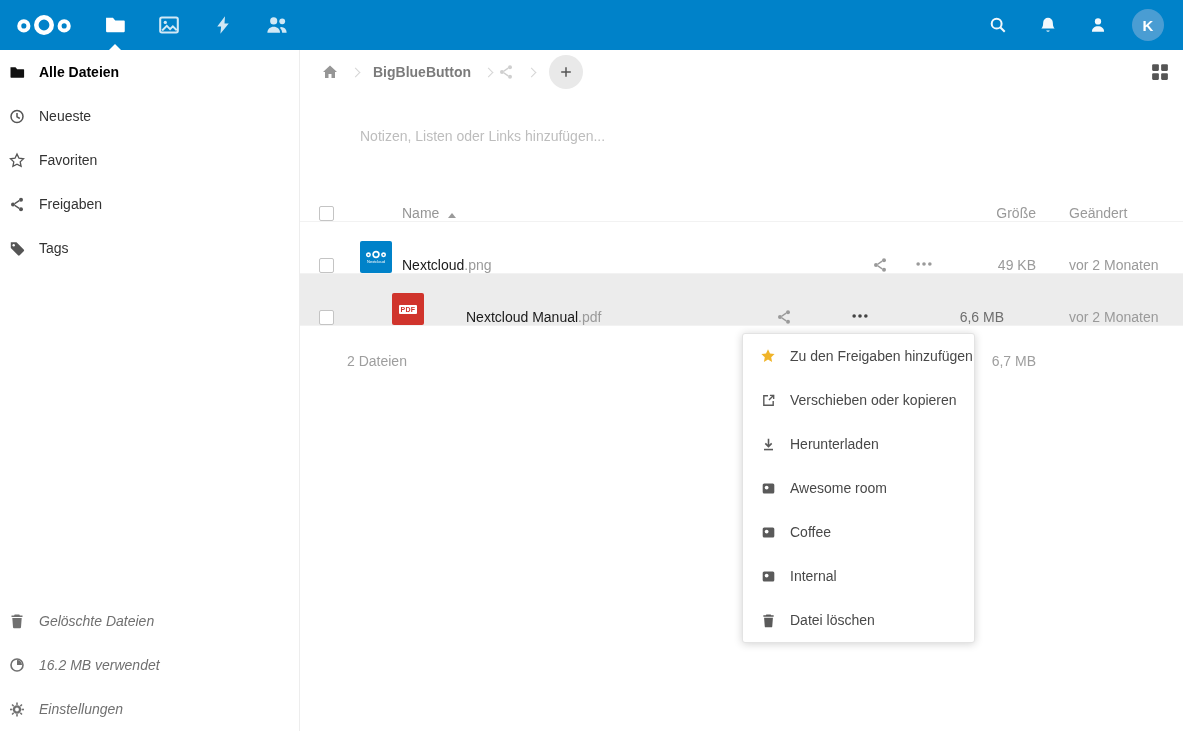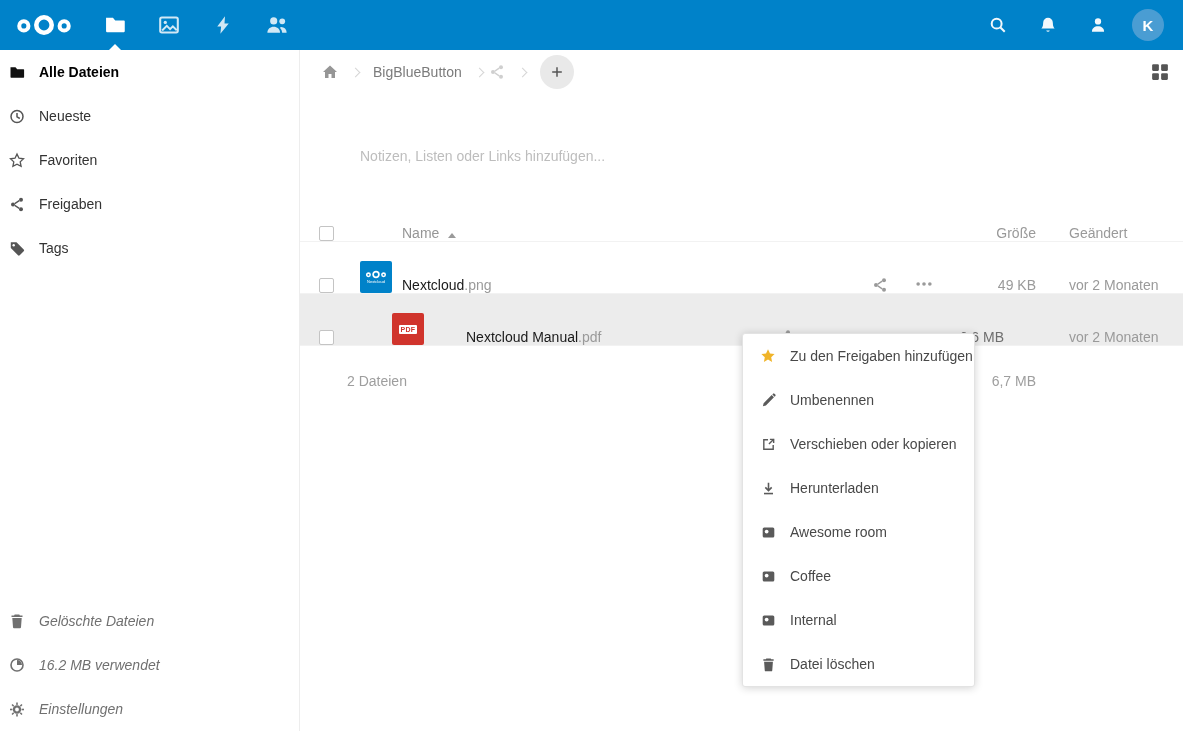--- a/index.html
+++ b/index.html
@@ -27,26 +27,26 @@
   .sidebar-footer { position:absolute; bottom:0; left:0; right:16px;font-style:italic; }
   .sidebar-footer .nav-item { color:#707070; }
   .sidebar-footer .nav-item .nav-icon { color:#707070; }
 
   
   .main { position:absolute; top:50px; left:300px; right:0; bottom:0; background:#fff; }
 
   .crumb-bar { height:44px; display:flex; align-items:center; padding-left:22px; position:relative; }
   .crumb-icon { color:#969696; display:flex; cursor:pointer; }
   .chev { display:inline-block; width:7px; height:7px; border-top:1.6px solid #d5d5d5; border-right:1.6px solid #d5d5d5; transform:rotate(45deg); margin:0 14px; }
-  .crumb-name { color:#7b7b7b; font-weight:400; cursor:pointer; }
+  .crumb-name { color:#7b7b7b; font-weight:700; cursor:pointer; }
   .crumb-share { color:#cfcfcf; display:flex; cursor:pointer; margin-left:2px; }
   .add-btn { width:34px; height:34px; border-radius:50%; background:#e9e9e9; border:none; display:flex; align-items:center; justify-content:center; color:#555; cursor:pointer; }
   .grid-toggle { position:absolute; right:14px; top:13px; width:18px; height:18px; color:#555; cursor:pointer; }
 
-  .notes { margin:54px 0 0 60px; height:20px; color:#bdbdbd; cursor:text; }
+  .notes { margin:34px 0 0 60px; height:20px; color:#bdbdbd; cursor:text; }
 
   .filetable { margin-top:30px; }
   .frow { display:flex; align-items:flex-end; height:52px; }
   .frow.header { height:44px; color:#969696; border-bottom:1px solid #f2f2f2; }
   .frow.file { border-bottom:1px solid #f2f2f2; cursor:pointer; }
   .frow.selected { background:#ececec;gap:32px; }
   .col-check { width:34px; padding-left:19px; display:flex; align-items:center; }
   .checkbox { width:15px; height:15px; border:1px solid #c4c4c4; border-radius:2px; background:#fff; cursor:pointer; }
   .col-thumb { width:32px; height:32px; margin-left:26px; border-radius:2px; flex:none; }
   .col-name { flex:1; margin-left:10px; display:flex; align-items:baseline; white-space:nowrap; overflow:hidden; }
@@ -379,28 +379,20 @@
     <div class="ctx-item">
       <span class="ctx-icon gold">
         <svg width="16" height="16" viewBox="0 0 16 16" fill="currentColor">
             <path d="M8 1.3l2 4.2 4.6.6-3.4 3.2.9 4.6L8 11.6 3.9 13.9l.9-4.6L1.4 6.1 6 5.5z"></path>
           </svg>
       </span>
       <span class="ctx-label">Zu den Freigaben hinzufügen</span>
     </div>
     <div class="ctx-item">
       <span class="ctx-icon">
-        <svg width="15" height="15" viewBox="0 0 16 16" fill="currentColor">
-            <path d="M2 14l.8-3.2 8.6-8.6 2.4 2.4-8.6 8.6zM12.1 1.5l2.4 2.4.8-.8a1 1 0 0 0 0-1.4l-1-1a1 1 0 0 0-1.4 0z"></path>
-          </svg>
-      </span>
-      <span class="ctx-label">Umbenennen</span>
-    </div>
-    <div class="ctx-item">
-      <span class="ctx-icon">
         <svg width="15" height="15" viewBox="0 0 16 16" fill="none" stroke="currentColor" stroke-width="1.5">
             <path d="M13 8.5V13H3V3h4.5"></path>
             <path d="M9.5 2.5h4v4"></path>
             <path d="M13.5 2.5 8.5 7.5"></path>
           </svg>
       </span>
       <span class="ctx-label">Verschieben oder kopieren</span>
     </div>
     <div class="ctx-item">
       <span class="ctx-icon">

